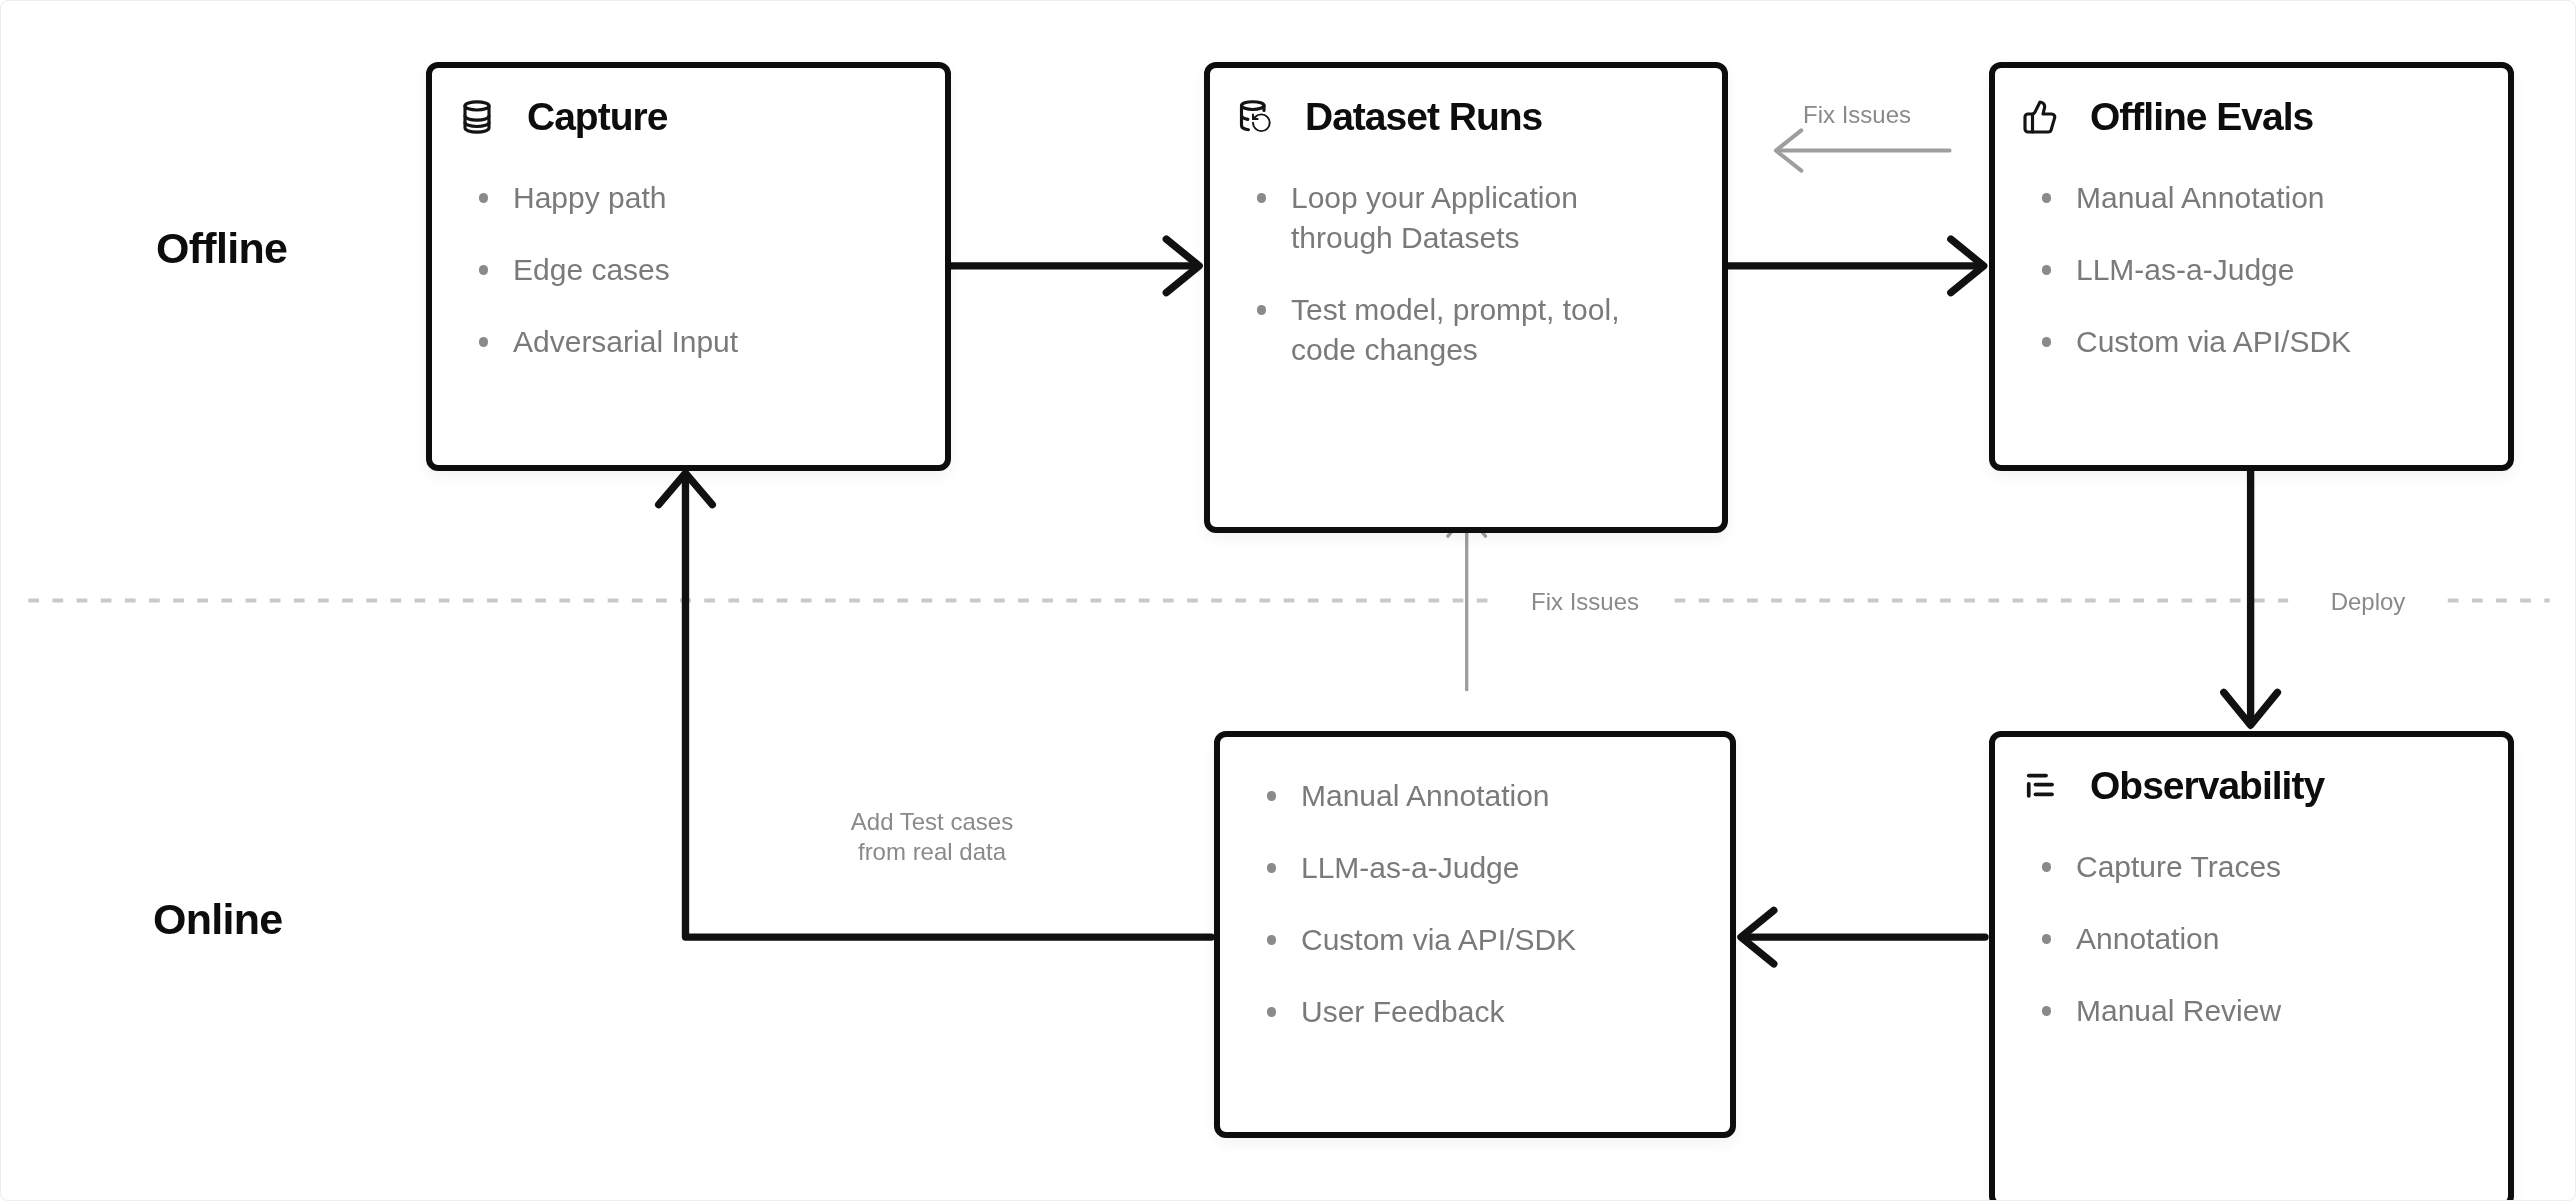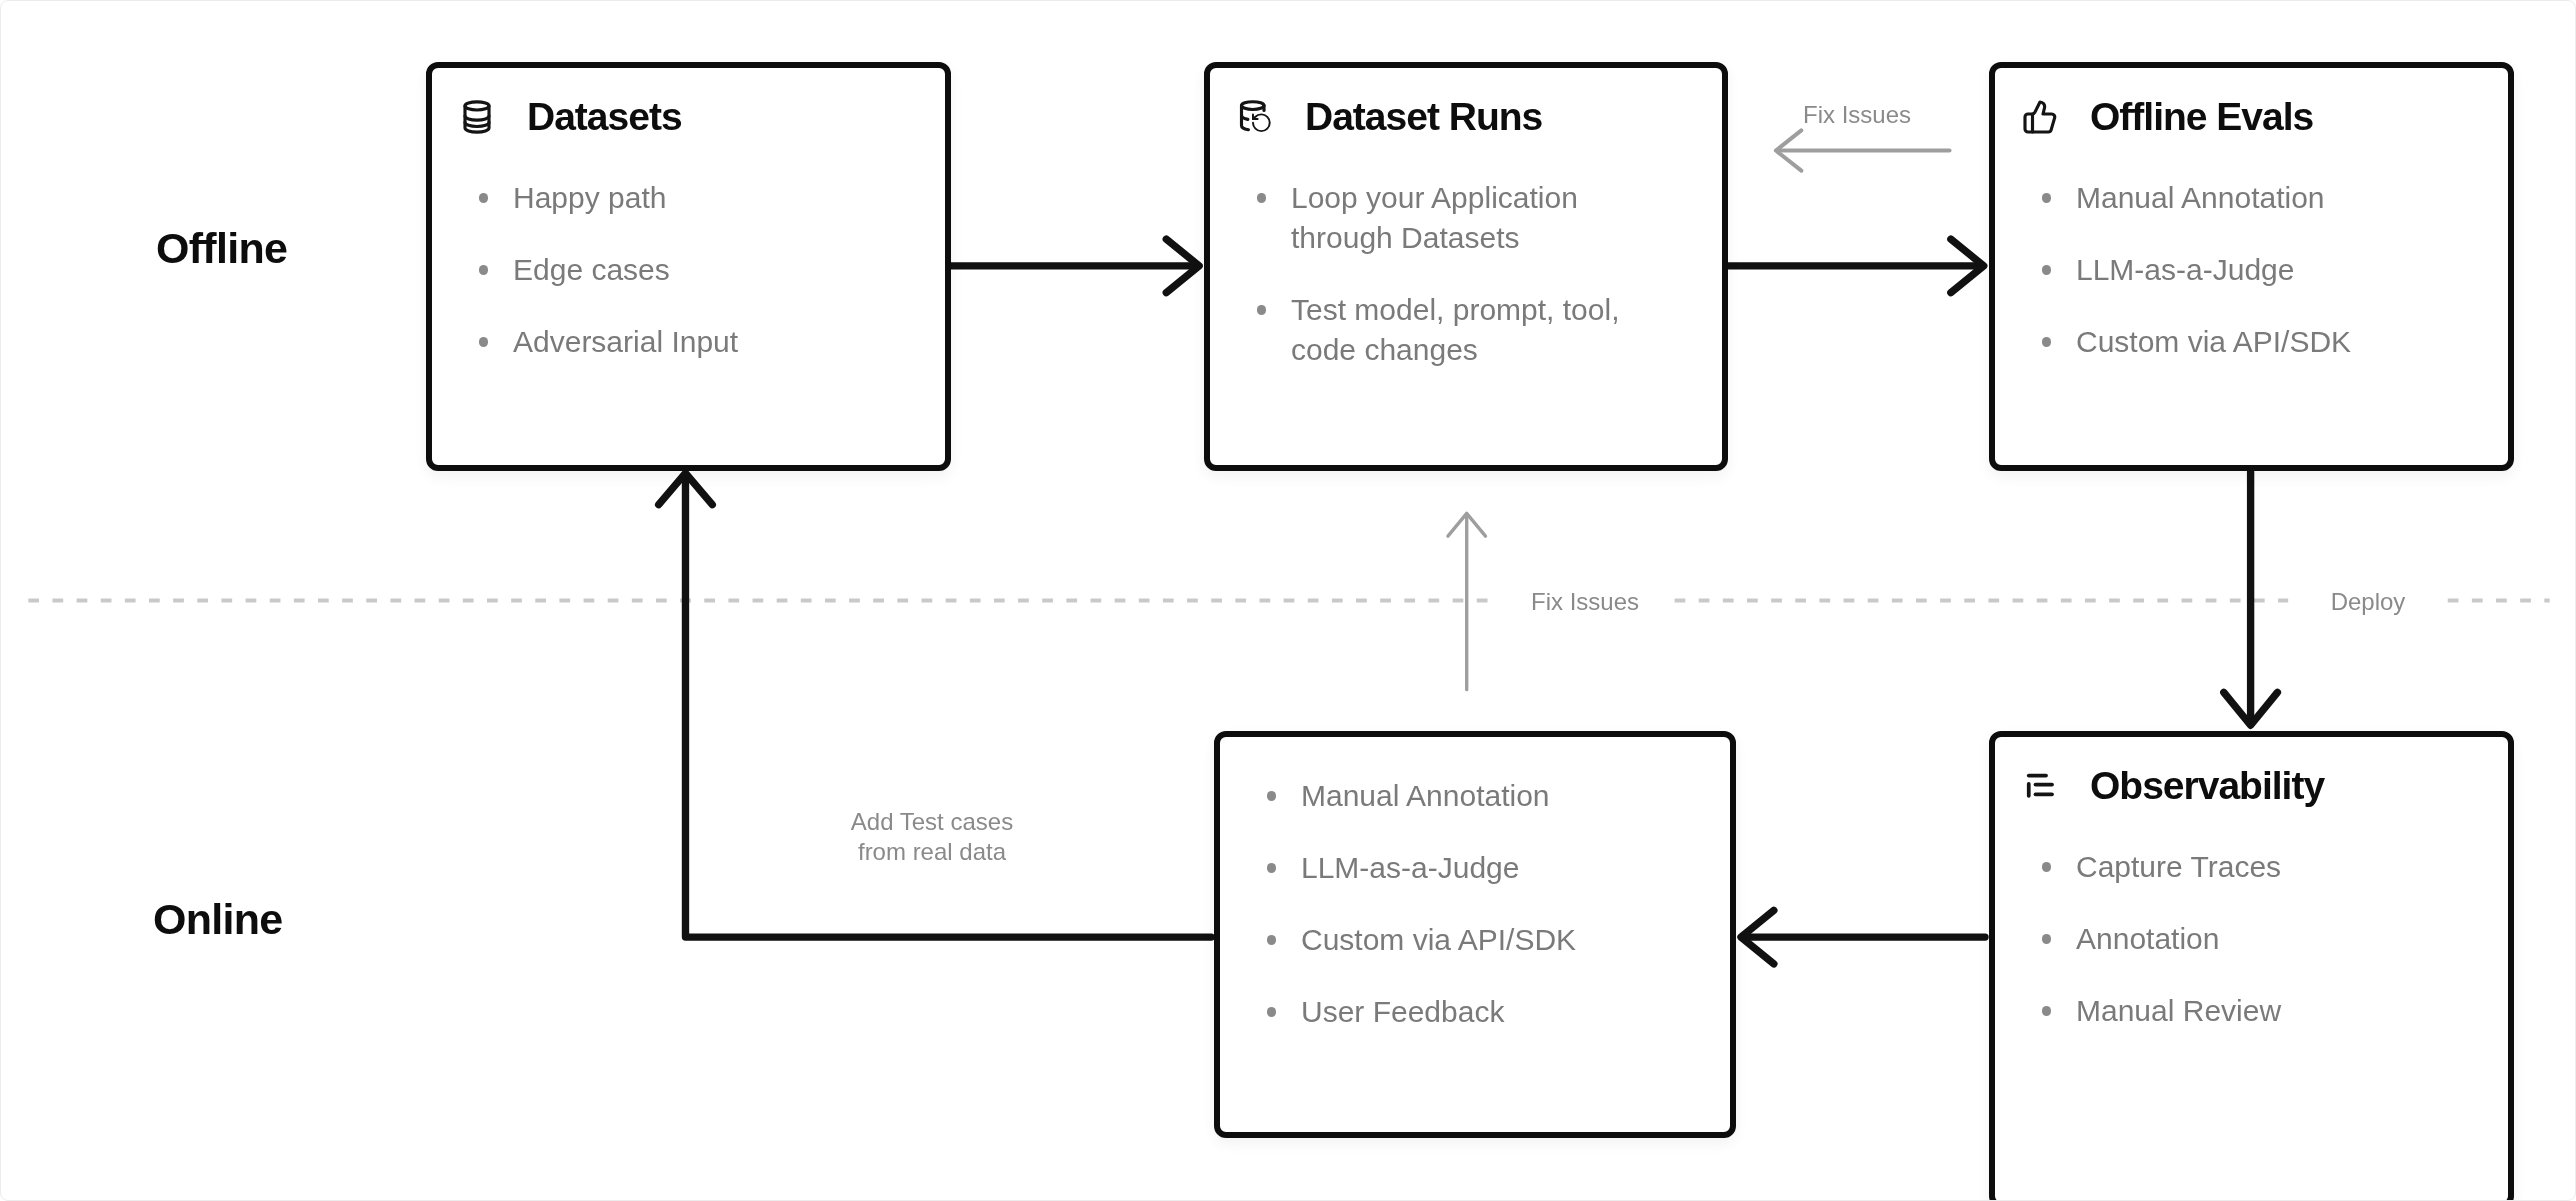--- a/index.html
+++ b/index.html
@@ -106,30 +106,30 @@
   <div class="node" style="left:425px; top:61px; width:525px; height:409px;">
     <div class="node-header">
       <span class="node-icon">
         <svg viewBox="0 0 24 24">
           <ellipse cx="12" cy="4.6" rx="8" ry="2.7"></ellipse>
           <path d="M4 4.6 v14.8 c0 1.5 3.58 2.7 8 2.7 s8 -1.2 8 -2.7 V4.6"></path>
           <path d="M4 11.4 c0 1.5 3.58 2.7 8 2.7 s8 -1.2 8 -2.7"></path>
           <path d="M4 15.6 c0 1.5 3.58 2.7 8 2.7 s8 -1.2 8 -2.7"></path>
         </svg>
       </span>
-      <span class="node-title">Datasets</span>
+      <span class="node-title">Capture</span>
     </div>
     <ul class="bullet-list">
       <li class="bullet-item">Happy path</li>
       <li class="bullet-item">Edge cases</li>
       <li class="bullet-item">Adversarial Input</li>
     </ul>
   </div>
 
-  <div class="node" style="left:1203px; top:61px; width:524px; height:409px;">
+  <div class="node" style="left:1203px; top:61px; width:524px; height:471px;">
     <div class="node-header">
       <span class="node-icon">
         <svg viewBox="0 0 24 24">
           <ellipse cx="10.5" cy="4.4" rx="7.5" ry="2.6"></ellipse>
           <path d="M3 4.4 v13.2 c0 1.3 1.9 2.4 4.6 2.9"></path>
           <path d="M18 4.4 V7.6"></path>
           <path d="M3 10.9 c0 1.2 1.7 2.2 4.2 2.7"></path>
           <g transform="translate(8.8,8.4) scale(0.62)">
             <path d="M3 12a9 9 0 1 0 9-9 9.75 9.75 0 0 0-6.74 2.74L3 8"></path>
             <path d="M3 3v5h5"></path>

